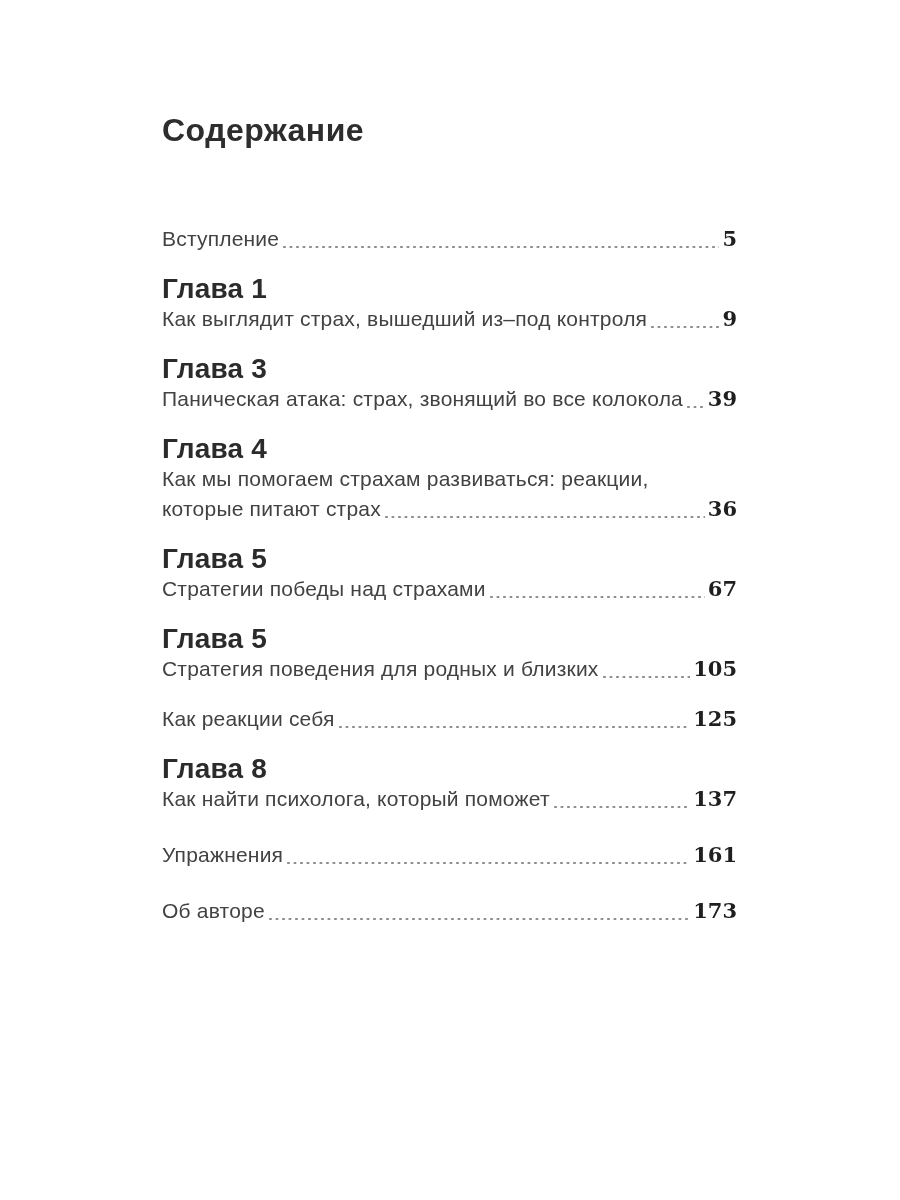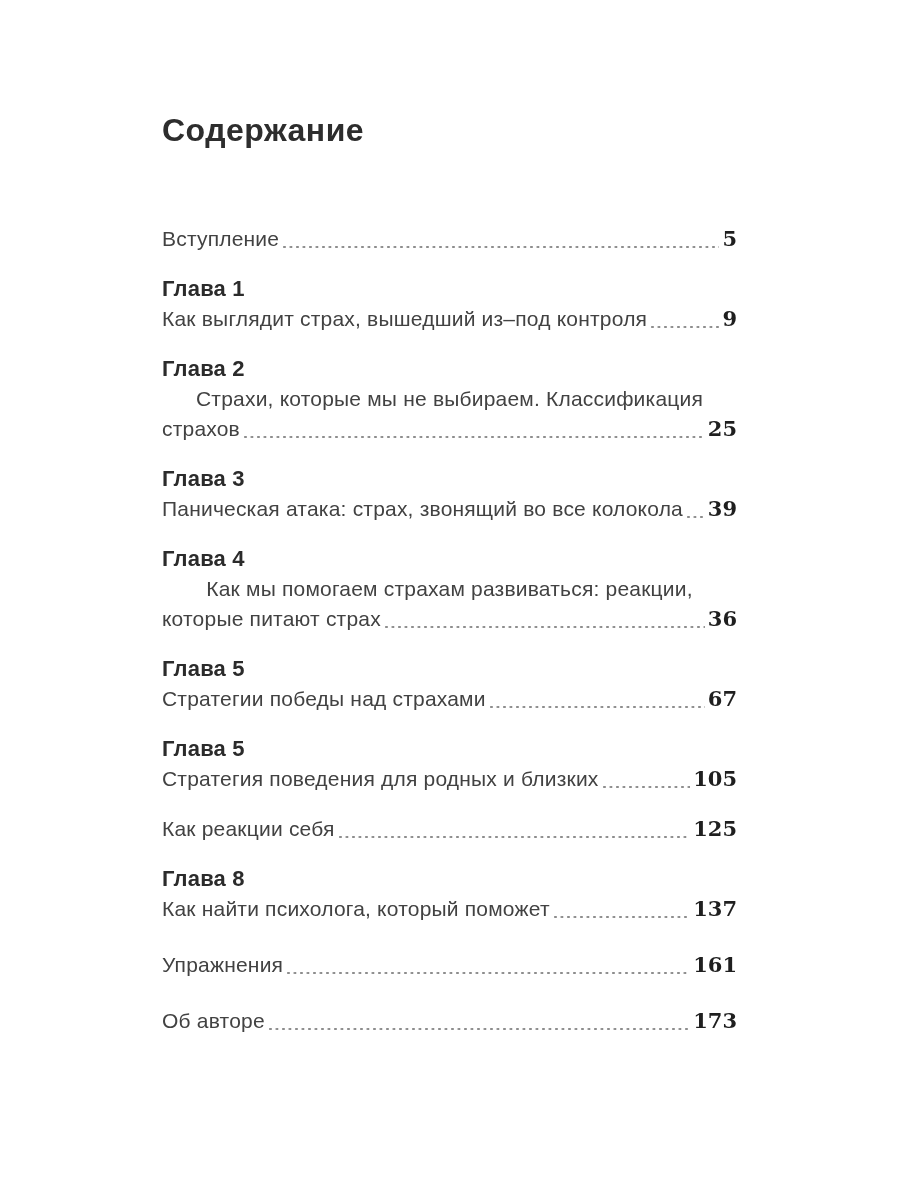--- a/index.html
+++ b/index.html
@@ -21,31 +21,30 @@
     font-weight: 600;
     color: #2d2d2d;
     letter-spacing: 0.5px;
     line-height: 44px;
     margin-bottom: 72px;
   }
   .toc-list { width: 100%; }
   .entry { margin-bottom: 20px; }
   .entry.compact { margin-bottom: 7px; margin-top: 26px; }
   .entry-label {
-    font-size: 22px;
+    font-size: 28px;
     font-weight: 700;
     color: #2b2b2b;
     line-height: 30px;
     letter-spacing: 0.2px;
   }
   .entry-line {
     display: flex;
     align-items: baseline;
     line-height: 30px;
-    justify-content: center;
   }
   .entry-title {
     font-size: 21px;
     font-weight: 400;
     color: #424242;
     letter-spacing: 0.2px;
     white-space: nowrap;
   }
   .leader {
     flex: 1 1 auto;
@@ -78,31 +77,20 @@
           <span class="leader"></span>
           <span class="page-num">5</span>
         </div>
       </div>
       <div class="entry">
         <div class="entry-label">Глава 1</div>
         <div class="entry-line">
           <span class="entry-title">Как выглядит страх, вышедший из–под контроля</span>
           <span class="leader"></span>
           <span class="page-num">9</span>
-        </div>
-      </div>
-      <div class="entry">
-        <div class="entry-label">Глава 2</div>
-        <div class="entry-line">
-          <span class="entry-title">Страхи, которые мы не выбираем. Классификация</span>
-        </div>
-        <div class="entry-line">
-          <span class="entry-title">страхов</span>
-          <span class="leader"></span>
-          <span class="page-num">25</span>
         </div>
       </div>
       <div class="entry">
         <div class="entry-label">Глава 3</div>
         <div class="entry-line">
           <span class="entry-title">Паническая атака: страх, звонящий во все колокола</span>
           <span class="leader"></span>
           <span class="page-num">39</span>
         </div>
       </div>

